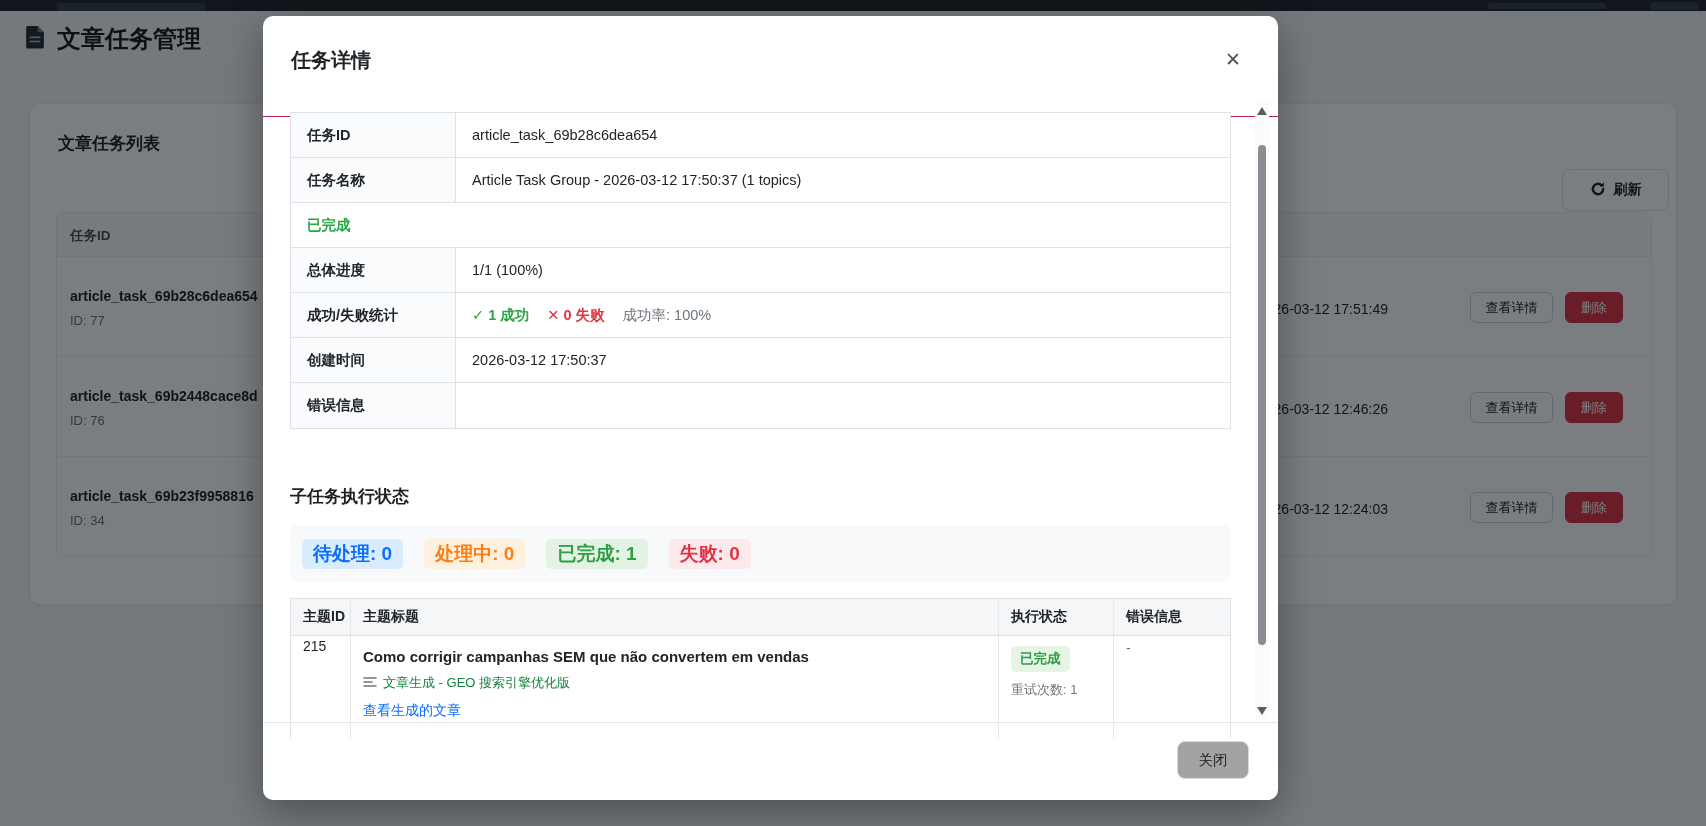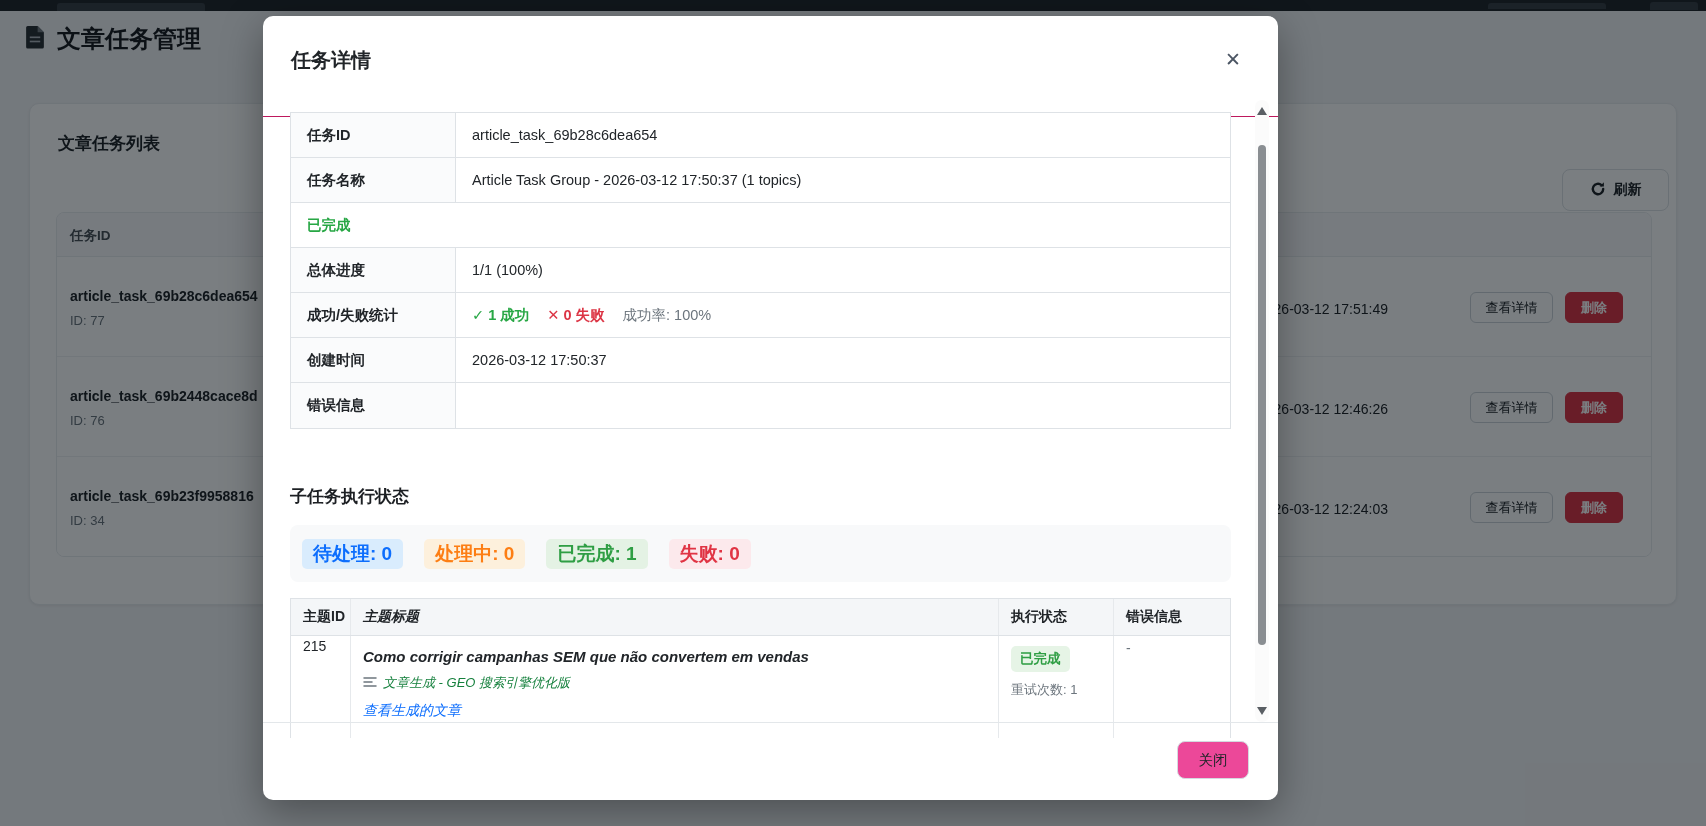--- a/index.html
+++ b/index.html
@@ -31,21 +31,21 @@
   .bth-id{position:absolute;left:13px;top:14px;}
   .bth-actions{position:absolute;left:1410px;top:14px;margin-top:41px;}
   .brow{position:relative;height:100px;border-bottom:1px solid #eef1f3;background:#fff;}
   .brow .task-id{position:absolute;left:13px;top:31px;font-size:14px;font-weight:700;color:#212529;white-space:nowrap;}
   .brow .id-sub{position:absolute;left:13px;top:56px;font-size:13px;color:#6c757d;}
   .brow .bdate{position:absolute;left:1201px;top:44px;font-size:14px;color:#212529;white-space:nowrap;}
   .view-btn{position:absolute;left:1413px;top:35px;width:83px;height:31px;background:#fff;
     border:1px solid #ced4da;border-radius:6px;font-size:13px;color:#212529;
     display:flex;align-items:center;justify-content:center;cursor:pointer;}
   .del-btn{position:absolute;left:1508px;top:35px;width:58px;height:31px;background:#dc3545;
-    border:1px solid #dc3545;border-radius:6px;font-size:13px;color:#fff;font-weight:700;
+    border:1px solid #dc3545;border-radius:6px;font-size:13px;color:#fff;font-weight:400;
     display:flex;align-items:center;justify-content:center;cursor:pointer;}
 
   
   .overlay{position:absolute;inset:0;background:rgba(0,7,13,0.52);z-index:5;}
 
   
   .modal{position:absolute;left:263px;top:16px;width:1015px;height:784px;background:#fff;
     border-radius:10px;box-shadow:0 12px 40px rgba(0,0,0,.35);z-index:10;}
   .modal-header{position:absolute;left:0;top:0;width:100%;height:101px;border-bottom:1px solid #be185d;}
   .modal-title{position:absolute;left:28px;top:31px;font-size:20px;font-weight:700;color:#212529;}
@@ -73,21 +73,21 @@
   .c-pending{background:#d9ecfd;color:#0d6efd;}
   .c-processing{background:#fdf0dc;color:#fd7e14;}
   .c-completed{background:#e4f2e4;color:#2f9e44;}
   .c-failed{background:#fce9ec;color:#e03444;}
 
   .sub-table{position:absolute;left:27px;top:497px;width:941px;border:1px solid #dee2e6;background:#fff;}
   .st-head{display:flex;height:37px;background:#f4f6f8;border-bottom:1px solid #dee2e6;
     font-size:14px;font-weight:700;color:#212529;}
   .st-row{display:flex;height:103px;}
   .st-c1{width:60px;border-right:1px solid #e6e9ec;padding:10px 0 0 12px;}
-  .st-c2{width:648px;border-right:1px solid #e6e9ec;padding:10px 0 0 12px;font-style:italic;}
+  .st-c2{width:648px;border-right:1px solid #e6e9ec;padding:10px 0 0 12px;}
   .st-c3{width:115px;border-right:1px solid #e6e9ec;padding:10px 0 0 12px;}
   .st-c4{flex:1;padding:10px 0 0 12px;}
   .st-head .st-c1,.st-head .st-c2,.st-head .st-c3,.st-head .st-c4{padding-top:9px;}
   .topic-id{font-size:14px;color:#212529;padding-top:2px;}
   .topic-title{font-size:15px;font-weight:700;color:#212529;padding-top:2px;}
   .topic-sub{margin-top:9px;display:flex;align-items:center;gap:6px;font-size:13px;color:#15803d;}
   .topic-link{margin-top:10px;font-size:14px;color:#0d6efd;cursor:pointer;width:max-content;}
   .status-badge{display:inline-flex;align-items:center;height:26px;padding:0 9px;border-radius:5px;
     background:#e6f4e6;color:#2f9e44;font-size:13.5px;font-weight:700;}
   .retries{margin-top:9px;font-size:13px;color:#6c757d;}
@@ -95,21 +95,21 @@
 
   
   .scrollbar{position:absolute;right:9px;top:84px;width:14px;height:622px;background:#fbfbfb;border-radius:7px;}
   .sb-up{position:absolute;left:2px;top:7px;width:0;height:0;border-left:5px solid transparent;
     border-right:5px solid transparent;border-bottom:8px solid #5a5f64;cursor:pointer;}
   .sb-down{position:absolute;left:2px;bottom:7px;width:0;height:0;border-left:5px solid transparent;
     border-right:5px solid transparent;border-top:8px solid #5a5f64;cursor:pointer;}
   .sb-thumb{position:absolute;left:3px;top:45px;width:8px;height:500px;background:#8a8e92;border-radius:4px;cursor:pointer;}
 
   .modal-footer{position:absolute;left:0;bottom:0;width:100%;height:78px;border-top:1px solid #e3e7ea;}
-  .close-btn{position:absolute;left:914px;top:18px;width:72px;height:38px;background:#ec4899;
+  .close-btn{position:absolute;left:914px;top:18px;width:72px;height:38px;background:#a3a3a3;
     border:1px solid #d4dae0;border-radius:8px;font-size:14.5px;color:#212529;
     display:flex;align-items:center;justify-content:center;cursor:pointer;}
 </style>
 </head>
 <body>
 
 <div class="screen">
 
   <div class="topbar">
     <div class="frag frag-left"></div>

